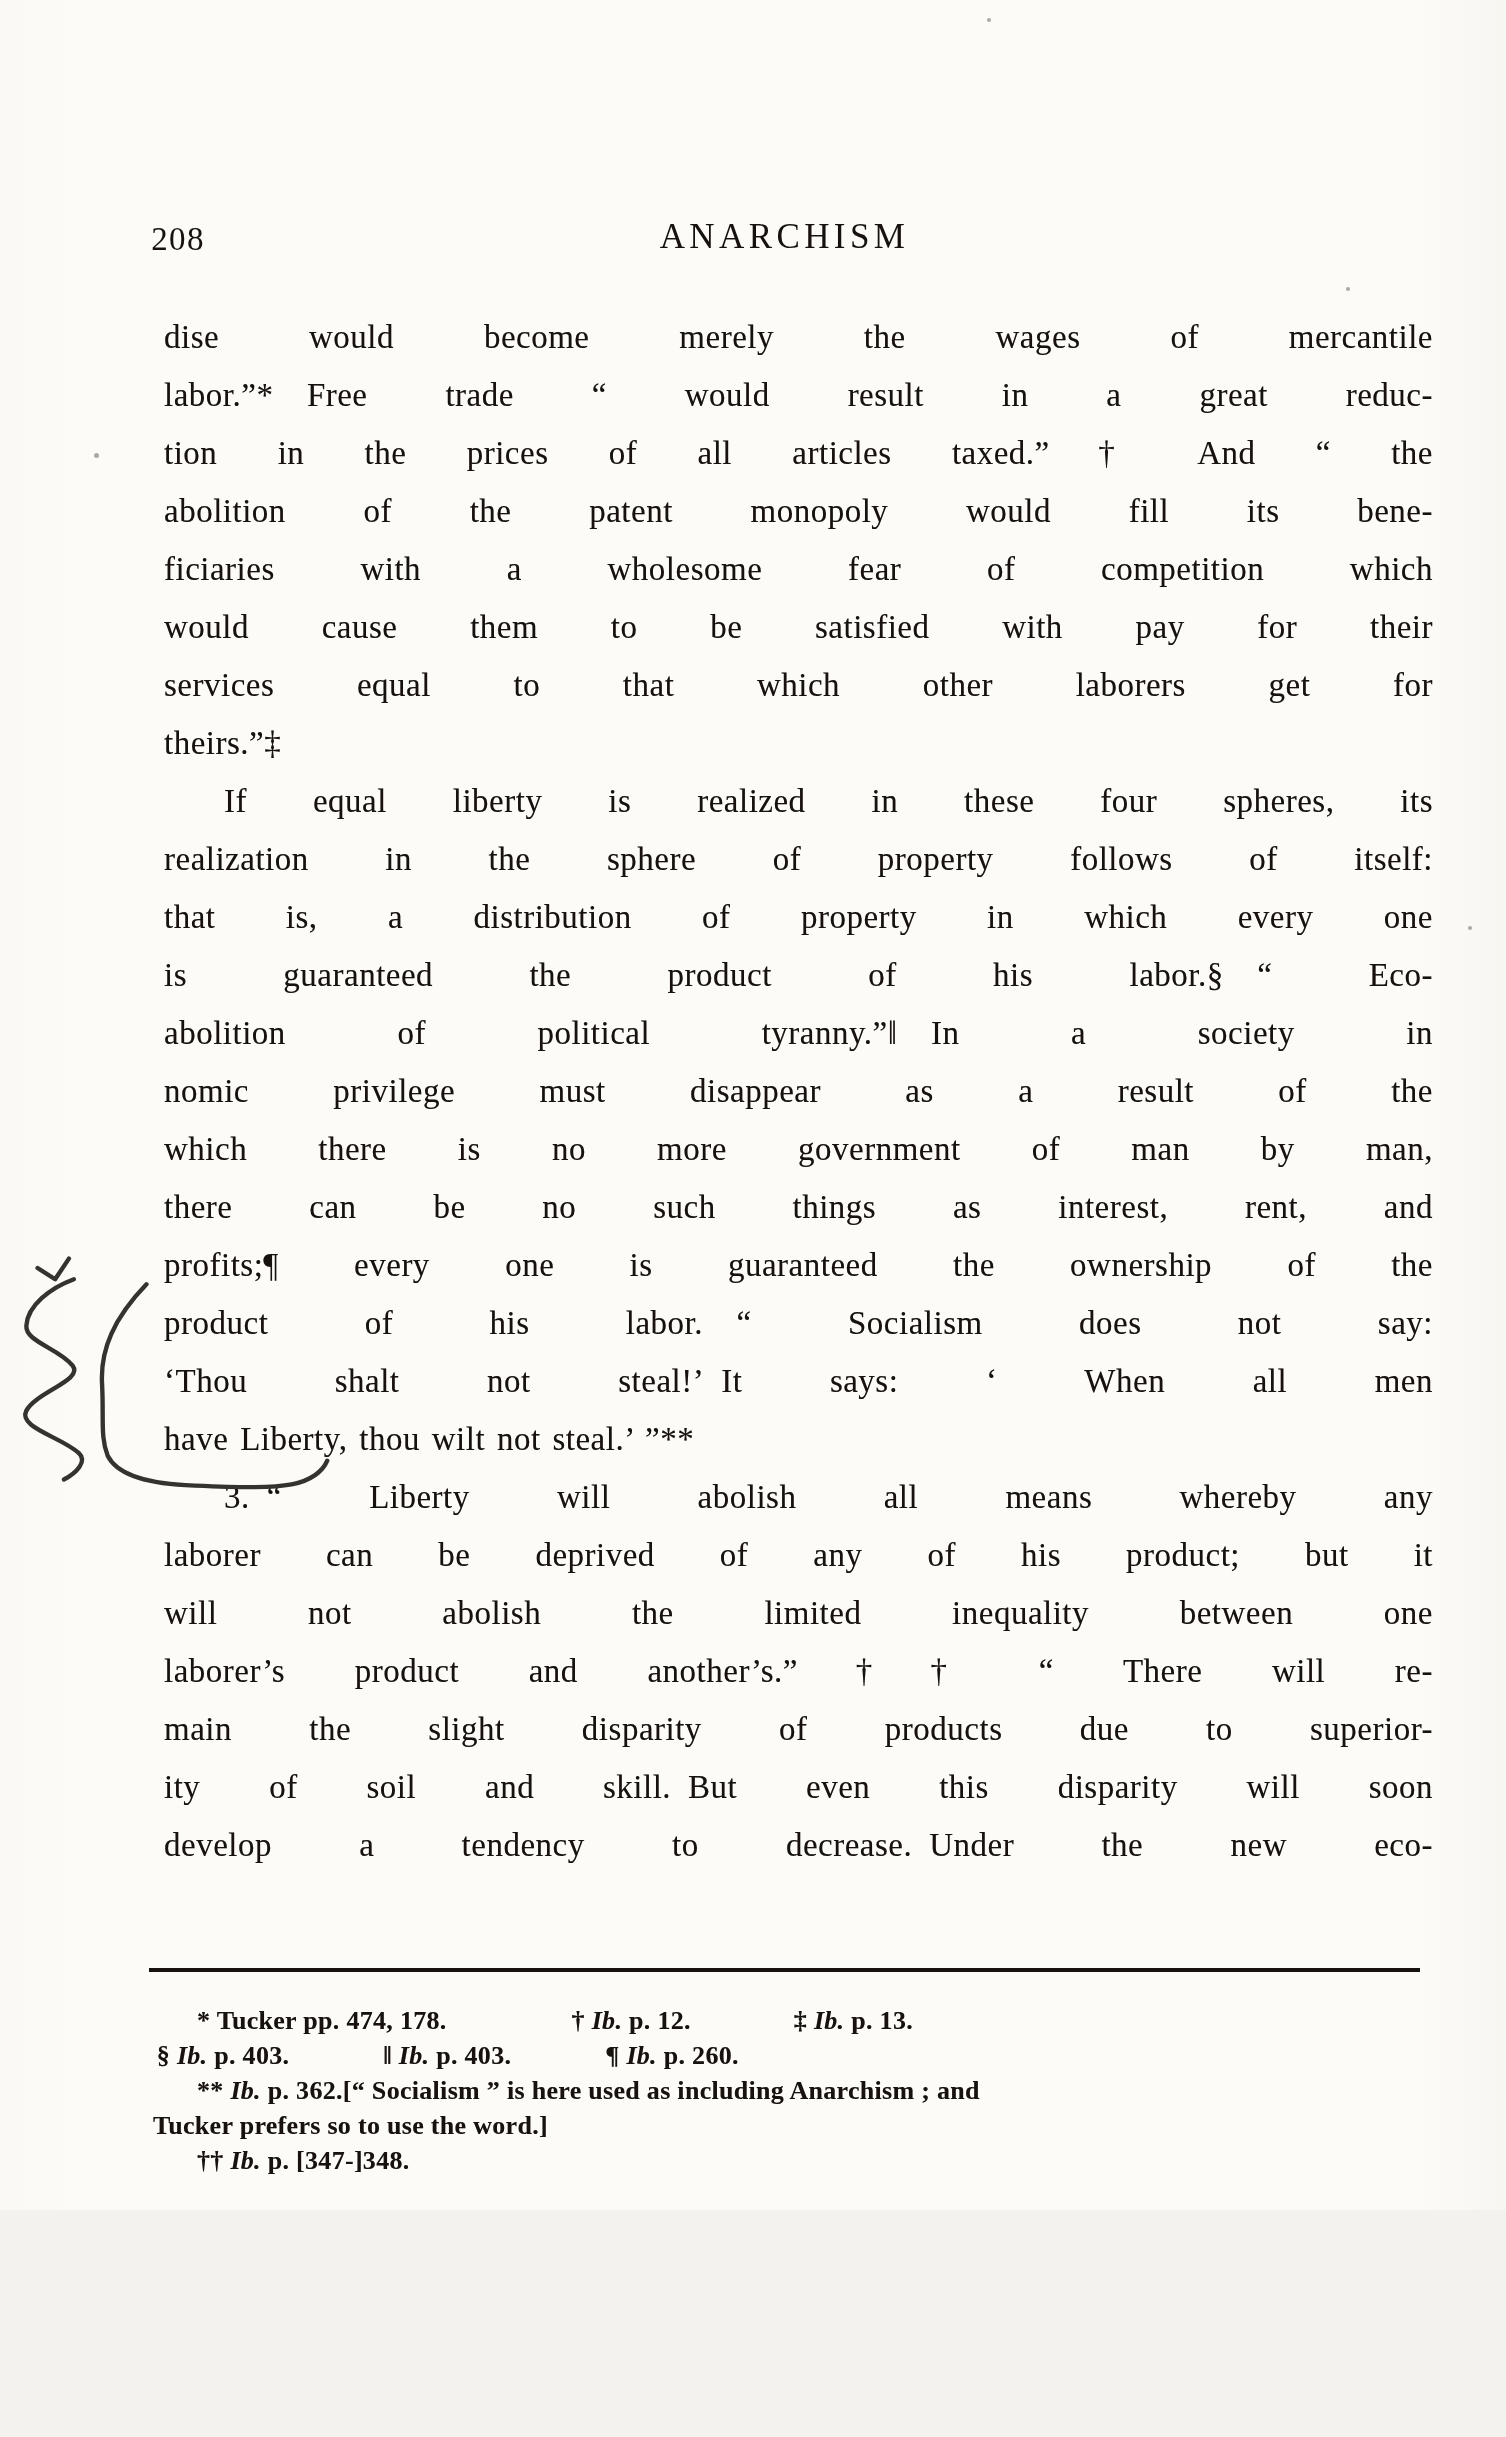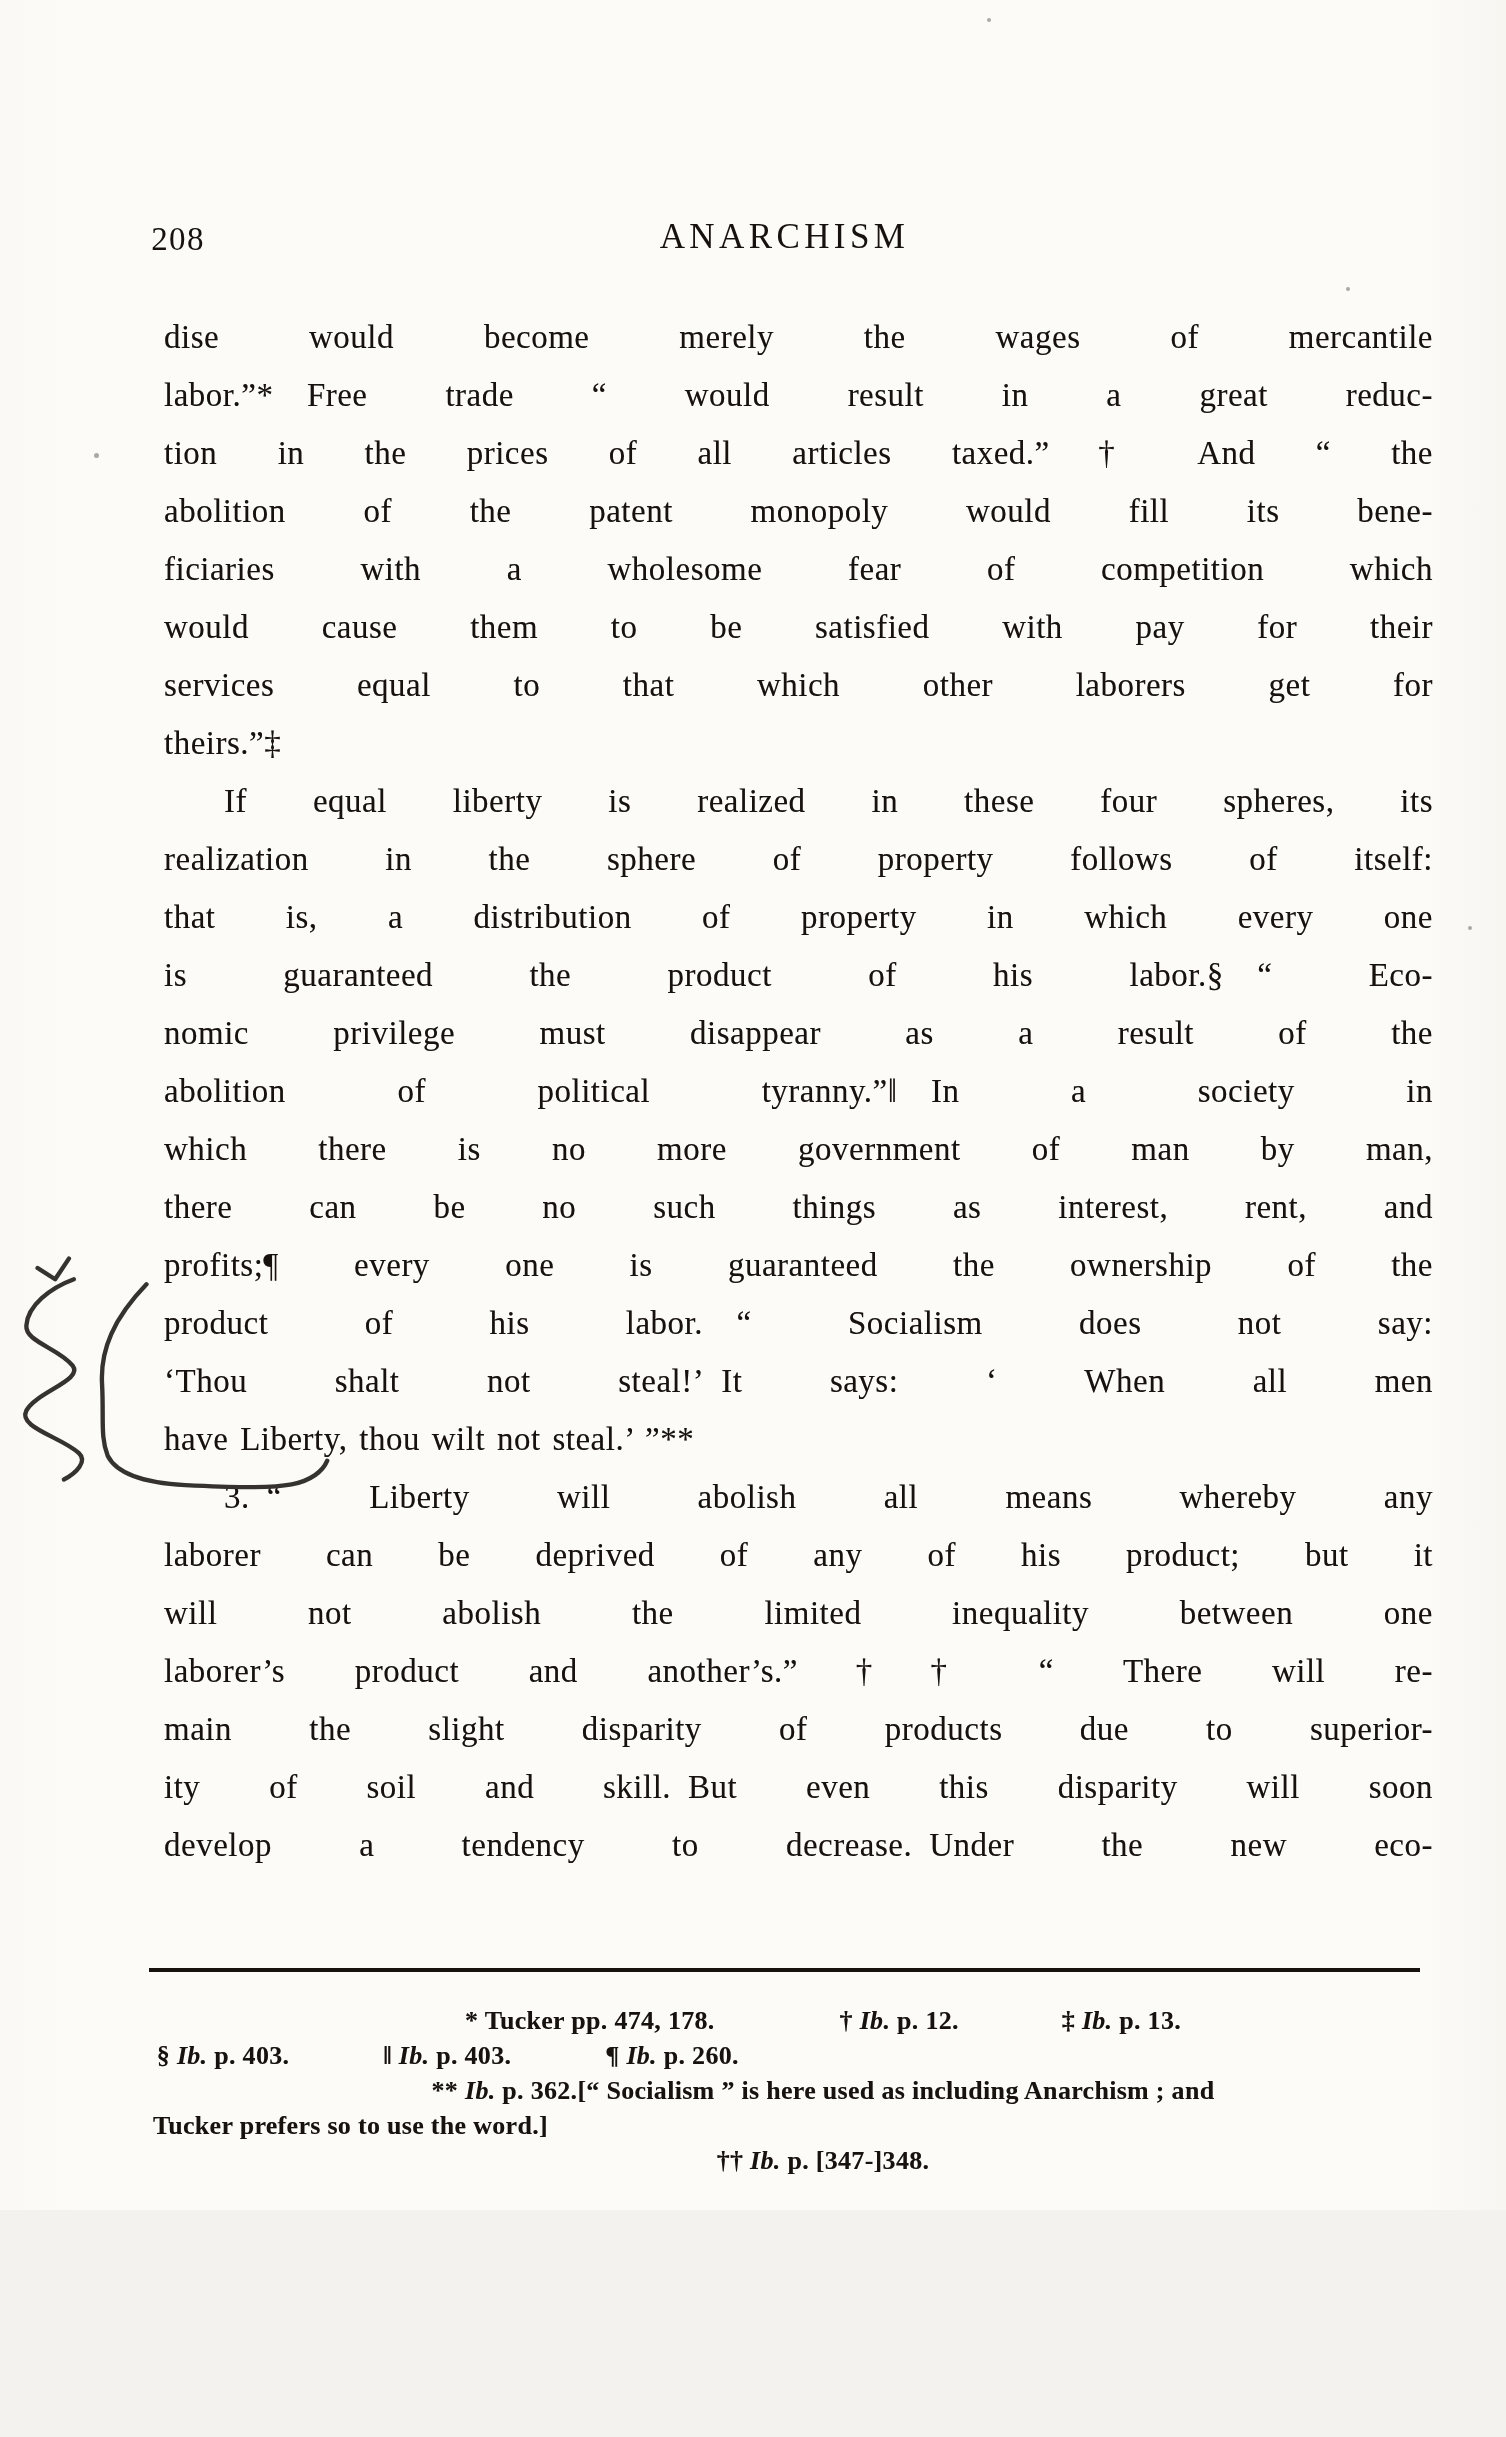--- a/index.html
+++ b/index.html
@@ -35,21 +35,21 @@
   .bl.ind { text-indent: 60px; }
   
   .rule { position: absolute; left: 149px; top: 1968px; width: 1271px; height: 3.8px; background: #17120e; }
   
   .footnote-block {
     position: absolute; left: 153px; top: 2003px; width: 1296px;
     font-size: 26px; line-height: 35px; font-weight: 700; letter-spacing: 0.3px;
     text-shadow: 0 0 0.6px rgba(23,18,14,0.3);
   }
   .fn-row { white-space: nowrap; }
-  .fn-row.ind1 { padding-left: 44px; text-align: center; }
+  .fn-row.ind1 { padding-left: 44px; }
   .fn-row.ind2 { padding-left: 3.8px; }
   .it { font-style: italic; }
   .gap-a { margin-left: 125px; }
   .gap-b { margin-left: 103px; }
   .gap-c { margin-left: 94px; }
   .gap-d { }
   
   .margin-mark { position: absolute; left: 6.3px; top: 1243px; width: 376px; height: 294px; }
   .margin-mark svg { display: block; width: 100%; height: 100%; }
   
@@ -74,22 +74,22 @@
       <div class="bl">ficiaries with a wholesome fear of competition which</div>
       <div class="bl">would cause them to be satisfied with pay for their</div>
       <div class="bl">services equal to that which other laborers get for</div>
       <div class="bl last">theirs.”‡</div>
     </section>
     <section>
       <div class="bl ind">If equal liberty is realized in these four spheres, its</div>
       <div class="bl">realization in the sphere of property follows of itself:</div>
       <div class="bl">that is, a distribution of property in which every one</div>
       <div class="bl">is guaranteed the product of his labor.§ “ Eco-</div>
+      <div class="bl">abolition of political tyranny.”‖ In a society in</div>
       <div class="bl">nomic privilege must disappear as a result of the</div>
-      <div class="bl">abolition of political tyranny.”‖ In a society in</div>
       <div class="bl">which there is no more government of man by man,</div>
       <div class="bl">there can be no such things as interest, rent, and</div>
       <div class="bl">profits;¶ every one is guaranteed the ownership of the</div>
       <div class="bl">product of his labor. “ Socialism does not say:</div>
       <div class="bl">‘Thou shalt not steal!’ It says: ‘ When all men</div>
       <div class="bl last">have Liberty, thou wilt not steal.’ ”**</div>
     </section>
     <section>
       <div class="bl ind">3. “ Liberty will abolish all means whereby any</div>
       <div class="bl">laborer can be deprived of any of his product; but it</div>

